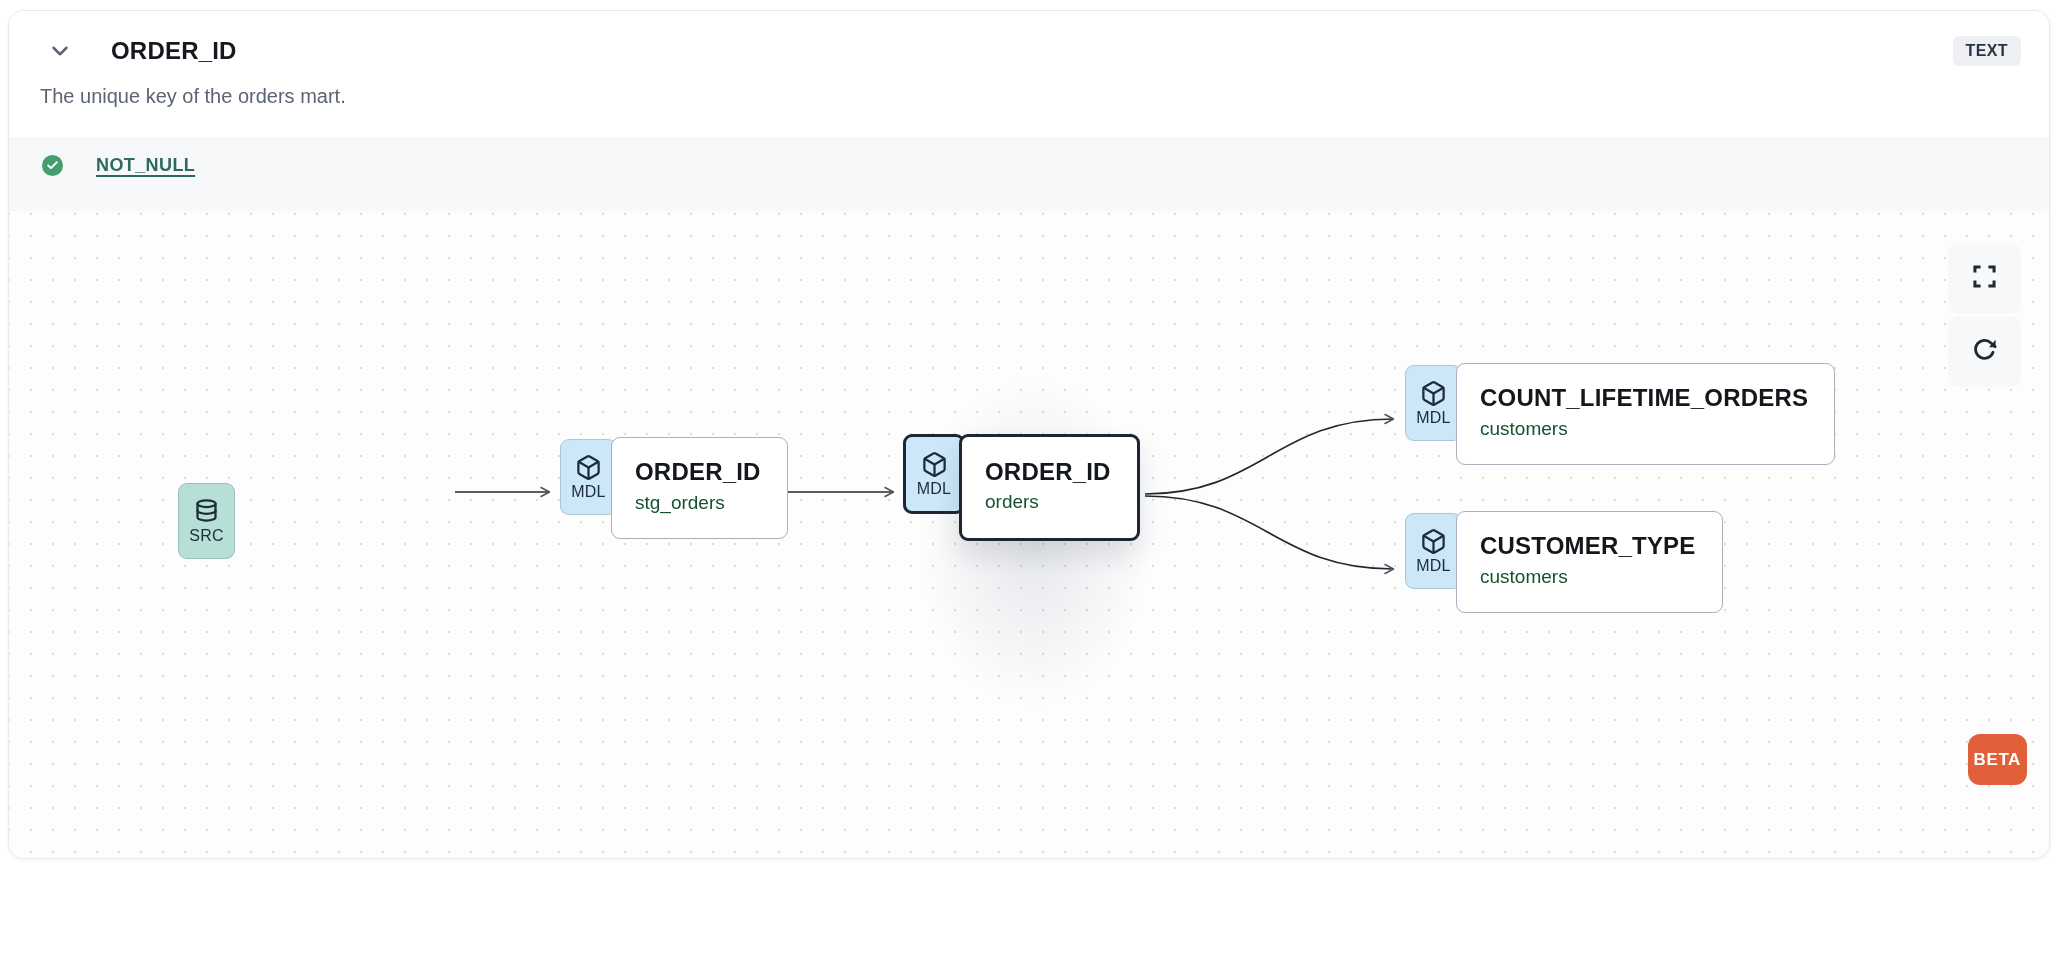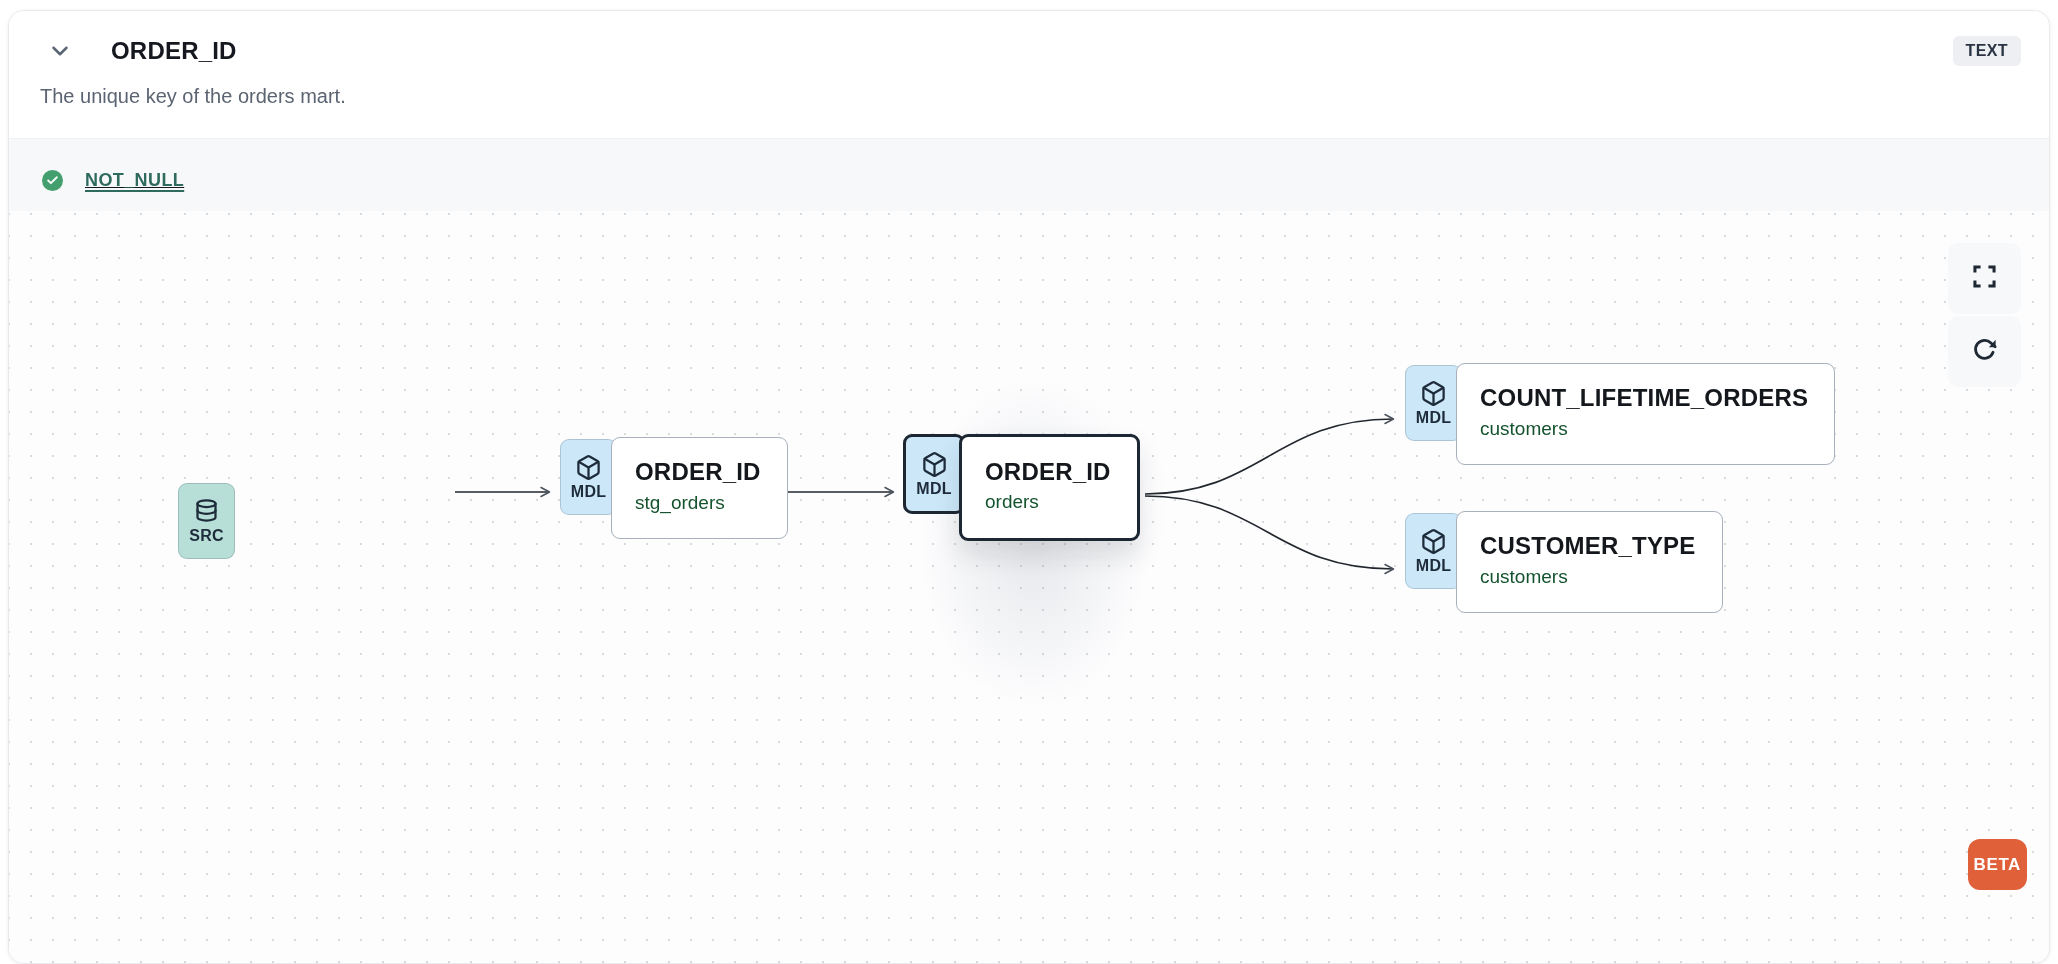--- a/index.html
+++ b/index.html
@@ -1,35 +1,35 @@
 <!DOCTYPE html>
 <html><head>
 <meta charset="utf-8">
 <style>
   * { margin:0; padding:0; box-sizing:border-box; }
   html,body { width:2058px; height:964px; background:#ffffff;
     font-family:"Liberation Sans", sans-serif; color:#15181E; overflow:hidden; }
 
-  .card { position:absolute; left:8px; top:10px; width:2042px; height:954px;
+  .card { position:absolute; left:8px; top:10px; width:2042px; height:849px;
     background:#fff; border:1px solid #E7E9EC; border-radius:16px;
     box-shadow:0 1px 4px rgba(16,24,40,0.07); display:flex; flex-direction:column; overflow:hidden; }
 
   
   .hdr { padding:22px 28px 30px 30px; background:#fff; }
   .title-row { display:flex; align-items:center; height:36px; }
   .chev { width:26px; height:26px; margin-left:8px; flex:0 0 auto; display:flex; align-items:center; justify-content:center; cursor:pointer; }
   .title { font-size:24px; font-weight:700; letter-spacing:0.2px; margin-left:38px; color:#15181E; }
   .spacer { flex:1; }
   .type-badge { background:#EDEFF2; color:#2A3342; font-size:16px; font-weight:700;
     padding:6px 13px; border-radius:6px; letter-spacing:0.4px; }
   .desc { margin-top:16px; margin-left:1px; font-size:20px; color:#5B6472; }
 
   
   .tests { background:#F7F8F9; border-top:1px solid #EFF1F3; padding:16px 0 20px; }
-  .test-row { display:flex; align-items:flex-end; gap:22px; height:36px; padding-left:33px; cursor:pointer;text-decoration:underline; }
+  .test-row { display:flex; align-items:flex-start; gap:33px; height:36px; padding-left:33px; cursor:pointer; }
   .test-row + .test-row { margin-top:20px; }
   .check { width:21px; height:21px; border-radius:50%; background:#43A06E;
     display:inline-flex; align-items:center; justify-content:center; flex:0 0 auto; }
   .check svg { width:13px; height:13px; }
   .test-link { font-size:18px; font-weight:700; color:#2E6A5E; letter-spacing:0.4px;
     text-decoration:underline; text-underline-offset:4px; text-decoration-thickness:1.5px; }
 
   
   .canvas { position:relative; flex:1; background-color:#FDFDFE; overflow:hidden;
     background-image:radial-gradient(circle, #D8DADD 1.4px, rgba(216,218,221,0) 1.5px);
@@ -40,21 +40,21 @@
     background:radial-gradient(ellipse 50% 50% at 50% 45%, rgba(110,120,135,0.16), rgba(110,120,135,0) 70%); }
 
   .node { position:absolute; display:flex; align-items:flex-start; cursor:pointer; }
   .badge { width:57px; height:76px; border-radius:9px; margin-top:2px;
     display:flex; flex-direction:column; align-items:center; justify-content:center; gap:2px;
     border:1px solid rgba(30,43,58,0.18); position:relative; }
   .badge.src { background:#B7DED7; }
   .badge.mdl { background:#CBE7F8; }
   .badge .bicon { width:27px; height:27px; display:block; }
   .badge .bicon svg { width:100%; height:100%; display:block; }
-  .blabel { font-size:16px; font-weight:700; color:#1E2B3A; letter-spacing:0.2px; }
+  .blabel { font-size:16px; font-weight:400; color:#1E2B3A; letter-spacing:0.2px; }
 
   .nbox { background:#fff; border:1.4px solid #A7B0BC; border-radius:9px;
     margin-left:-6px; padding:17px 26px 20px 23px; min-height:102px; white-space:nowrap;
     display:flex; flex-direction:column; justify-content:center; position:relative; }
   .ntitle { font-size:24px; font-weight:600; color:#14171C; letter-spacing:0.2px; line-height:1.15; }
   .nsub { font-size:19px; color:#14532d; margin-top:5px; line-height:1.25; }
 
   .node.sel .badge { border:3px solid #1C2733; width:62px; height:80px; margin-top:0; }
   .node.sel .nbox { border:3px solid #1C2733; min-height:107px;
     box-shadow:0 14px 26px rgba(25,32,44,0.12); }

